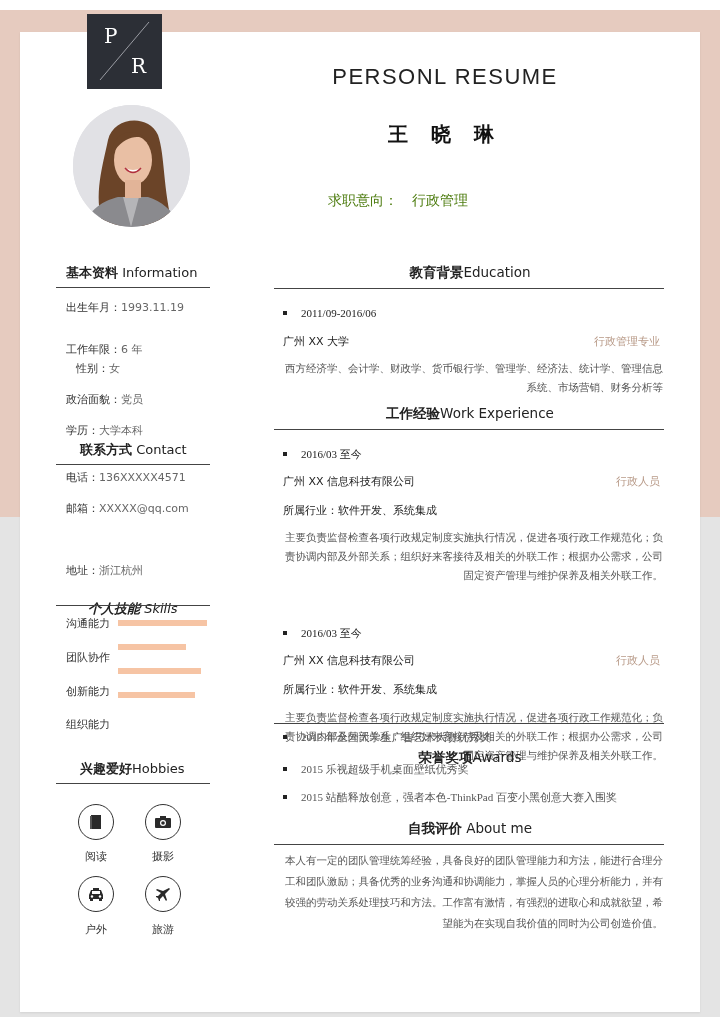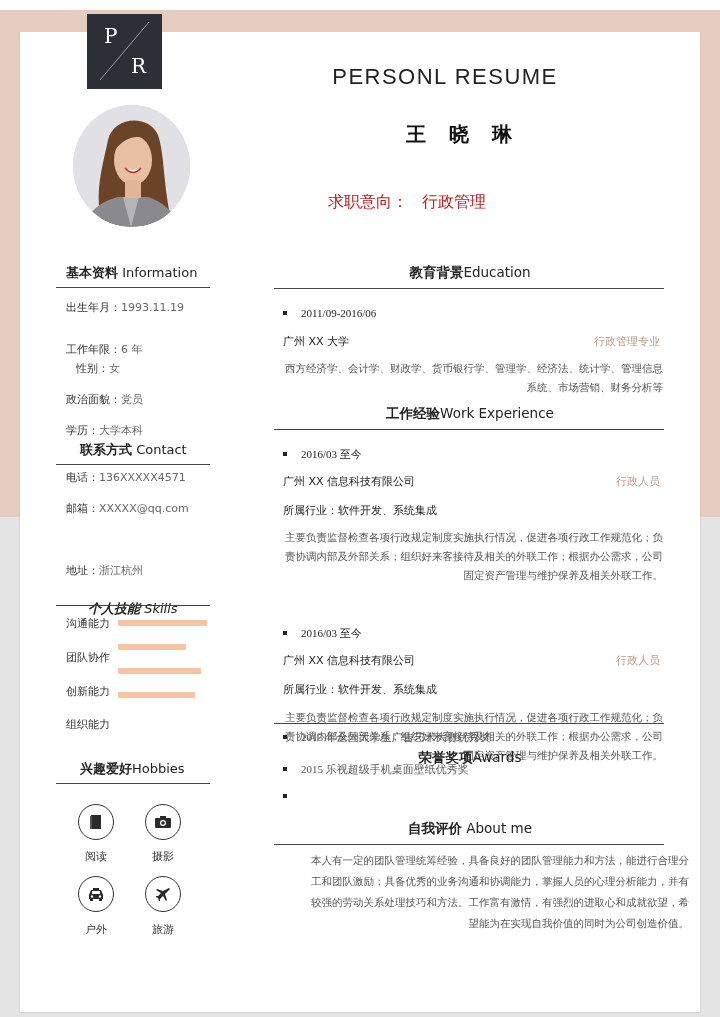--- a/index.html
+++ b/index.html
@@ -6,22 +6,22 @@
   body { width:720px; height:1017px; position:relative; overflow:hidden; background:#e4e4e4; font-family:"DejaVu Sans", "Liberation Sans", sans-serif; color:#333; }
   .bg-top { position:absolute; left:0; top:0; width:720px; height:517px; background:#e6cbbf; }
   .bg-white-strip { position:absolute; left:0; top:0; width:720px; height:10px; background:#ffffff; }
   .card { position:absolute; left:20px; top:32px; width:680px; height:980px; background:#ffffff; box-shadow:0 1px 2px rgba(0,0,0,0.08); }
   .logo { position:absolute; left:87px; top:14px; width:75px; height:75px; background:#2c2f36; }
   .logo .p { position:absolute; left:17px; top:10px; color:#fff; font-family:"DejaVu Serif", "Liberation Serif", serif; font-size:20px; }
   .logo .r { position:absolute; left:44px; top:40px; color:#fff; font-family:"DejaVu Serif", "Liberation Serif", serif; font-size:20px; }
   .logo svg { position:absolute; left:0; top:0; }
   .photo { position:absolute; left:73px; top:105px; width:117px; height:122px; border-radius:50%; background:#e0e0e4; overflow:hidden; }
   .title { position:absolute; left:330px; top:64px; width:230px; text-align:center; font-size:22px; letter-spacing:1.5px; color:#222; font-family:"Liberation Sans", sans-serif; }
-  .name { position:absolute; left:370px; top:121px; width:150px; text-align:right; font-size:20px; font-weight:bold; letter-spacing:8px; color:#111; }
-  .intent { position:absolute; left:328px; top:192px; font-size:16px; color:#b91c1c;text-align:right; }
+  .name { position:absolute; left:370px; top:121px; width:150px; text-align:center; font-size:20px; font-weight:bold; letter-spacing:8px; color:#111; }
+  .intent { position:absolute; left:328px; top:192px; font-size:14px; color:#4d7c0f;text-align:right; }
   .intent .v { margin-left:14px; }
   .sec-left-title { position:absolute; font-size:13px; color:#222; }
   .sec-left-title b { font-weight:bold; }
   .hr { position:absolute; height:1px; background:#444; }
   .info { position:absolute; left:66px; font-size:11px; color:#333; }
   .info .v { color:#666; }
   .skill-label { position:absolute; left:66px; font-size:11px; color:#333; }
   .skill-bar { position:absolute; left:118px; height:6px; background:#f6c4a4; }
   .hobby { position:absolute; width:34px; height:34px; border:1.5px solid #333; border-radius:50%; display:flex; align-items:center; justify-content:center; }
   .hobby-label { position:absolute; font-size:11px; color:#333; width:40px; text-align:center; }
@@ -150,17 +150,17 @@
 <div class="bullet-line" style="top:626px;"><span class="dot"></span><span>2016/03  至今</span></div>
 <div class="org" style="top:653px;">广州 XX 信息科技有限公司</div>
 <div class="role" style="top:653px;">行政人员</div>
 <div class="org" style="top:682px;">所属行业：软件开发、系统集成</div>
 <div class="para" style="top:708px;">主要负责监督检查各项行政规定制度实施执行情况，促进各项行政工作规范化；负责协调内部及外部关系；组织好来客接待及相关的外联工作；根据办公需求，公司固定资产管理与维护保养及相关外联工作。</div>
 
 <div class="sec-right-title" style="top:701px;margin-top:48px;"><b>荣誉奖项</b><span>Awards</span></div>
 <div class="hr" style="left:274px; top:723px; width:390px;"></div>
 <div class="bullet-line" style="top:730px; color:#555;"><span class="dot"></span><span>2015 年全国大学生广告艺术大赛优秀奖</span></div>
 <div class="bullet-line" style="top:762px; color:#555;"><span class="dot"></span><span>2015 乐视超级手机桌面壁纸优秀奖</span></div>
-<div class="bullet-line" style="top:790px; color:#555;"><span class="dot"></span></div>
+<div class="bullet-line" style="top:790px; color:#555;"><span class="dot"></span><span>2015 站酷释放创意，强者本色-ThinkPad 百变小黑创意大赛入围奖</span></div>
 
 <div class="sec-right-title" style="top:820px;"><b>自我评价</b><span> About me</span></div>
 <div class="hr" style="left:274px; top:844px; width:390px;"></div>
-<div class="para" style="top:850px; line-height:21px;margin-left:26px;">本人有一定的团队管理统筹经验，具备良好的团队管理能力和方法，能进行合理分工和团队激励；具备优秀的业务沟通和协调能力，掌握人员的心理分析能力，并有较强的劳动关系处理技巧和方法。工作富有激情，有强烈的进取心和成就欲望，希望能为在实现自我价值的同时为公司创造价值。</div>
+<div class="para" style="top:850px; line-height:21px;">本人有一定的团队管理统筹经验，具备良好的团队管理能力和方法，能进行合理分工和团队激励；具备优秀的业务沟通和协调能力，掌握人员的心理分析能力，并有较强的劳动关系处理技巧和方法。工作富有激情，有强烈的进取心和成就欲望，希望能为在实现自我价值的同时为公司创造价值。</div>
 
 </body></html>

